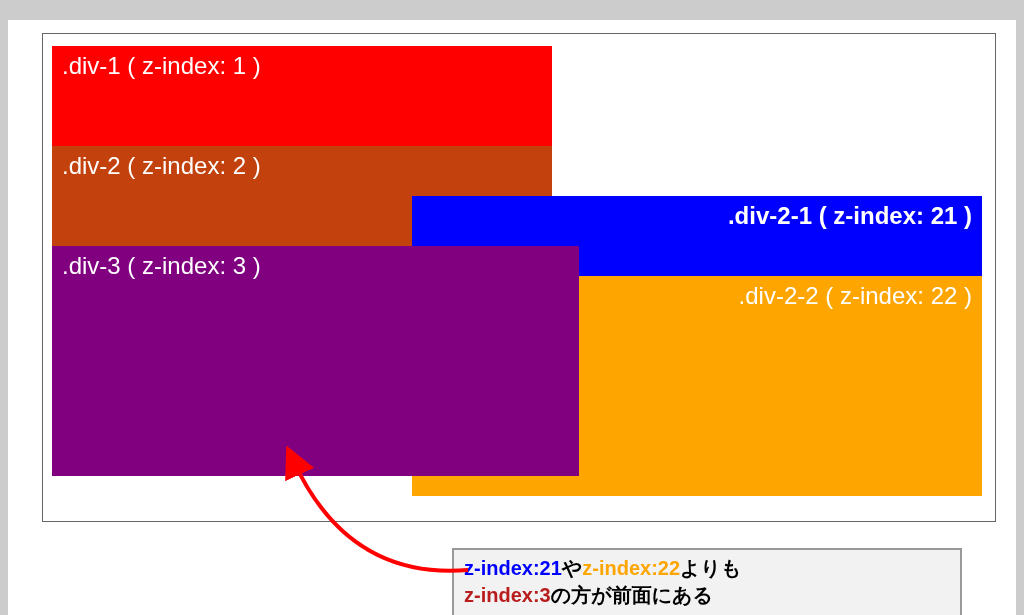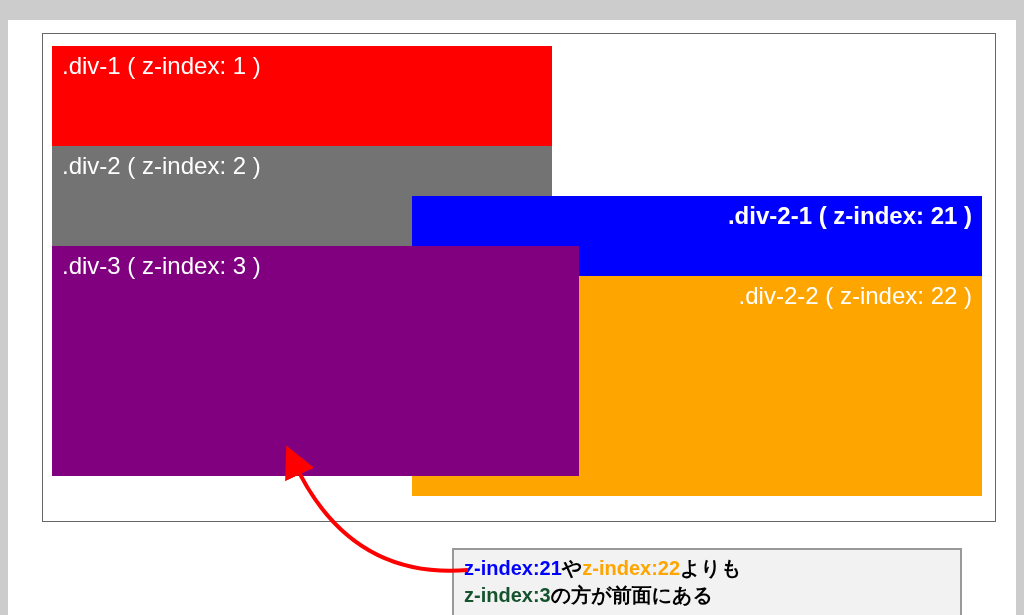--- a/index.html
+++ b/index.html
@@ -41,21 +41,21 @@
     width: 500px;
     height: 100px;
     background: #ff0000;
     z-index: 1;
   }
   .div-2 {
     top: 126px;
     left: 44px;
     width: 500px;
     height: 100px;
-    background: #737373;
+    background: #c2410c;
     z-index: 2;
   }
   .div-3 {
     top: 226px;
     left: 44px;
     width: 527px;
     height: 230px;
     background: #800080;
     z-index: 3;
   }
@@ -95,21 +95,21 @@
     background: #f2f2f2;
     border: 2px solid #999;
     padding: 5px 10px;
     font-size: 20px;
     font-weight: bold;
     line-height: 1.35;
     color: #000;
   }
   .callout-box .c-blue { color: #0000ff; }
   .callout-box .c-orange { color: #ffa500; }
-  .callout-box .c-purple { color: #14532d; }
+  .callout-box .c-purple { color: #b91c1c; }
   .arrow-svg {
     position: absolute;
     top: 420px;
     left: 230px;
     width: 290px;
     height: 170px;
     pointer-events: none;
     z-index: 10;
   }
 </style>

